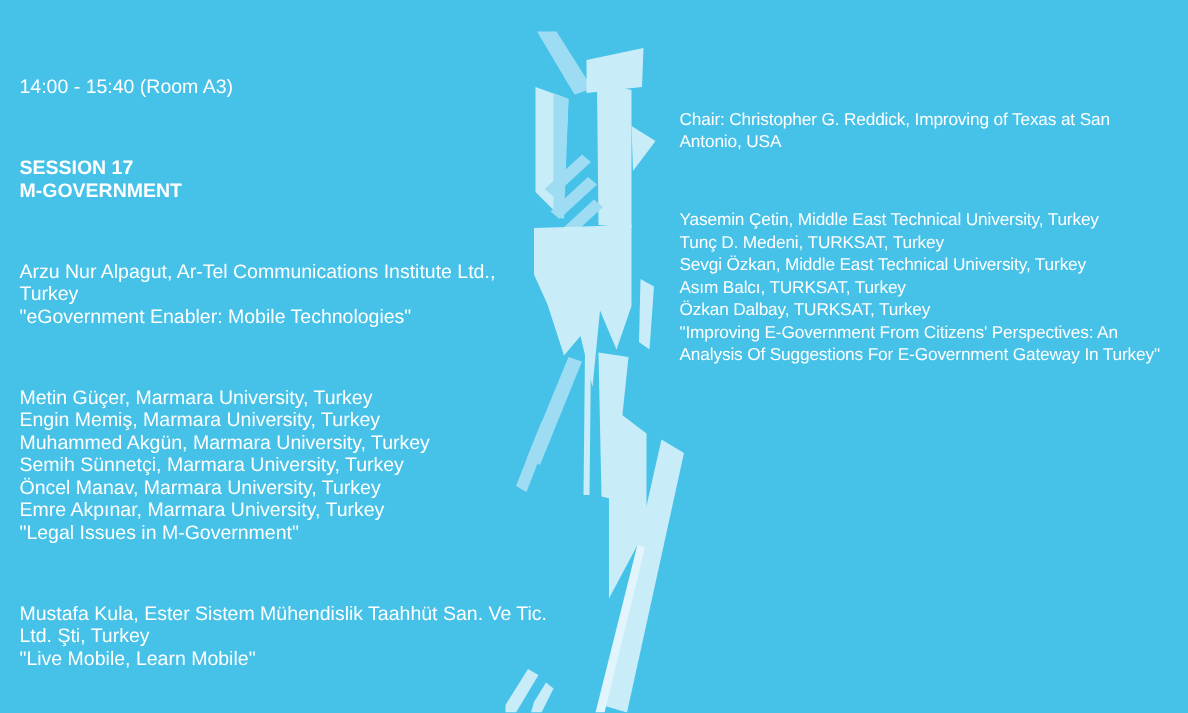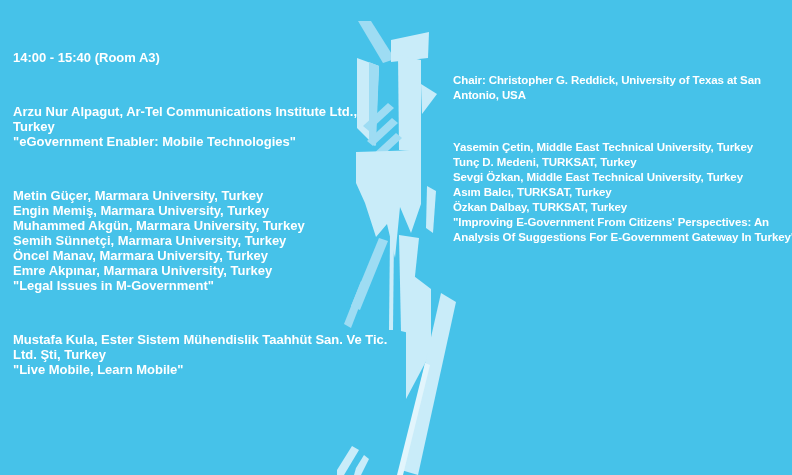--- a/index.html
+++ b/index.html
@@ -25,21 +25,21 @@
   .fill-medium { fill: var(--graphic-medium, #9edcf3); }
   .fill-pale   { fill: var(--graphic-pale, #e2f5fc); }
   .col {
     position: absolute;
     z-index: 1;
     white-space: pre;
   }
   .col p, .col h2 {
     margin: 0;
     padding: 0;
-    font-weight: bold;
+    font-weight: normal;
   }
   .col-left {
     left: 13px;
     top: 20px;
     width: 404px;
     font-size: 13px;
     line-height: 15px;
   }
   .col-left p, .col-left h2 { margin-bottom: 9px; }
   .col-right {
@@ -92,39 +92,41 @@
   <polygon class="fill-pale" points="425,363 430,365 403,475 397,475"></polygon>
 
   <polygon class="fill-light" points="337,470 352,446 359,450 344,475 337,475"></polygon>
   <polygon class="fill-light" points="356,468 364,455 369,459 361,475 354,475"></polygon>
 </svg>
 
 <main>
 
   <section class="col col-left">
     <p>14:00 - 15:40 (Room A3)</p>
+    <h2 class="session-title">SESSION 17
+M-GOVERNMENT</h2>
     <p>Arzu Nur Alpagut, Ar-Tel Communications Institute Ltd.,
 Turkey
 "eGovernment Enabler: Mobile Technologies"</p>
     <p>Metin Güçer, Marmara University, Turkey
 Engin Memiş, Marmara University, Turkey
 Muhammed Akgün, Marmara University, Turkey
 Semih Sünnetçi, Marmara University, Turkey
 Öncel Manav, Marmara University, Turkey
 Emre Akpınar, Marmara University, Turkey
 "Legal Issues in M-Government"</p>
     <p>Mustafa Kula, Ester Sistem Mühendislik Taahhüt San. Ve Tic.
 Ltd. Şti, Turkey
 "Live Mobile, Learn Mobile"</p>
     
     
   </section>
 
   <section class="col col-right">
-    <p>Chair: Christopher G. Reddick, University of Texas at San
+    <p>Chair: Christopher G. Reddick, Improving of Texas at San
 Antonio, USA</p>
     <p>Yasemin Çetin, Middle East Technical University, Turkey
 Tunç D. Medeni, TURKSAT, Turkey
 Sevgi Özkan, Middle East Technical University, Turkey
 Asım Balcı, TURKSAT, Turkey
 Özkan Dalbay, TURKSAT, Turkey
 "Improving E-Government From Citizens' Perspectives: An
 Analysis Of Suggestions For E-Government Gateway In Turkey"</p>
     
     

